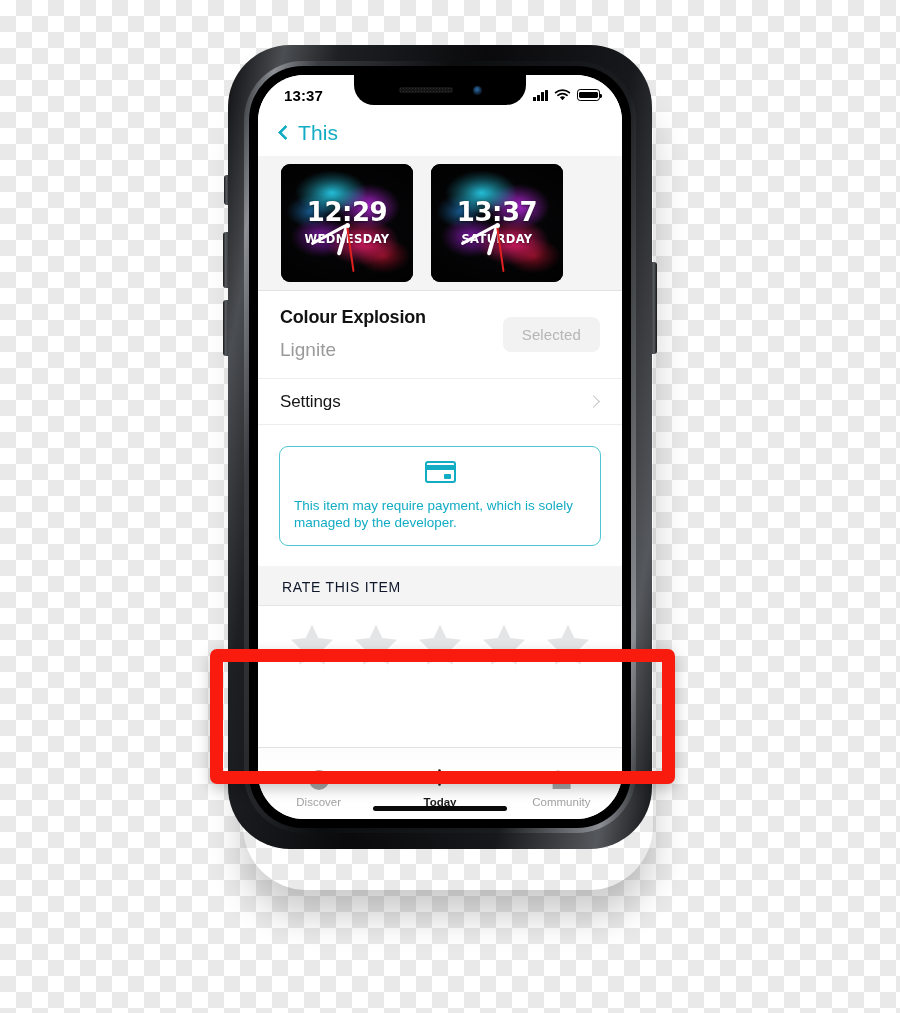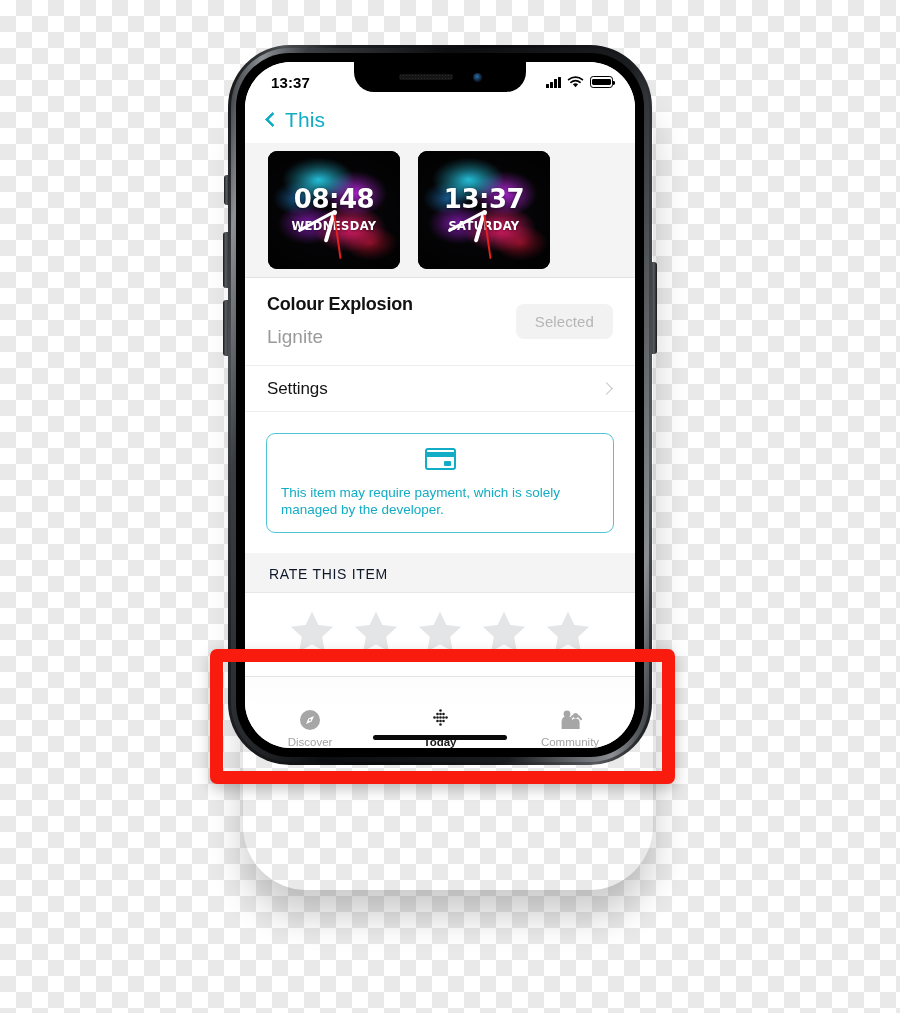--- a/index.html
+++ b/index.html
@@ -22,24 +22,24 @@
 
   
   #phone-shadow {
     position: absolute; left: 243px; top: 70px;
     width: 410px; height: 820px;
     border-radius: 64px;
     box-shadow: 0 26px 36px rgba(0,0,0,.20);
   }
   #phone {
     position: absolute; left: 228px; top: 45px;
-    width: 424px; height: 720px;
+    width: 424px; height: 804px;
     border-radius: 62px;
     background: linear-gradient(100deg,#0c0c0e 0%, #4b4e52 10%, #1d1f22 20%, #0a0a0c 46%, #17181b 72%, #55585c 90%, #101114 100%);
-    padding: 3px;
+    padding: 16px;
   }
   #phone-inner {
     width: 100%; height: 100%;
     border-radius: 59px;
     background: linear-gradient(100deg,#2a2c30 0%, #8d9195 6%, #3a3d41 14%, #0c0d0f 40%, #1a1c1f 74%, #8b8f93 93%, #2a2c30 100%);
     padding: 5px;
   }
   #phone-bezel {
     width: 100%; height: 100%;
     border-radius: 54px;
@@ -208,21 +208,21 @@
     border:13px solid #F91B0E; border-radius:7px; z-index:60;
     box-shadow: 0 5px 14px rgba(0,0,0,.22);
     pointer-events:none;
   }
 
   
   #tab-bar {
     position:absolute; left:0; right:0; bottom:0; height:72px;
     background: linear-gradient(#FCFCFC,#FFFFFF 40%);
     border-top:1px solid #E3E3E3;
-    display:flex; align-items:flex-end; justify-content:space-around;
+    display:flex; align-items:center; justify-content:space-around;
     padding-top:9px;
   }
   .tab { display:flex; flex-direction:column; align-items:center; gap:5px; width:104px; cursor:pointer; }
   .tab-label { font-size:11.5px; color:#A2A2A2; }
   .tab.active .tab-label { color:#1A1A1A; font-weight:bold; }
   .tab-icon { height:23px; display:flex; align-items:center; justify-content:center; }
   #home-indicator {
     position:absolute; left:50%; transform:translateX(-50%); bottom:8px;
     width:134px; height:5px; border-radius:3px; background:#0A0A0A;
   }
@@ -276,21 +276,21 @@
       </div>
     </div>
 
     <div id="carousel">
       <div class="face-card">
         <div class="smoke"></div>
         <div class="hand hand-min"></div>
         <div class="hand hand-hour"></div>
         <div class="hand hand-sec"></div>
         <div class="hand-pin"></div>
-        <div class="face-digits">08:48</div>
+        <div class="face-digits">12:29</div>
         <div class="face-day">WEDNESDAY</div>
       </div>
       <div class="face-card">
         <div class="smoke"></div>
         <div class="hand hand-min"></div>
         <div class="hand hand-hour"></div>
         <div class="hand hand-sec"></div>
         <div class="hand-pin"></div>
         <div class="face-digits">13:37</div>
         <div class="face-day">SATURDAY</div>

